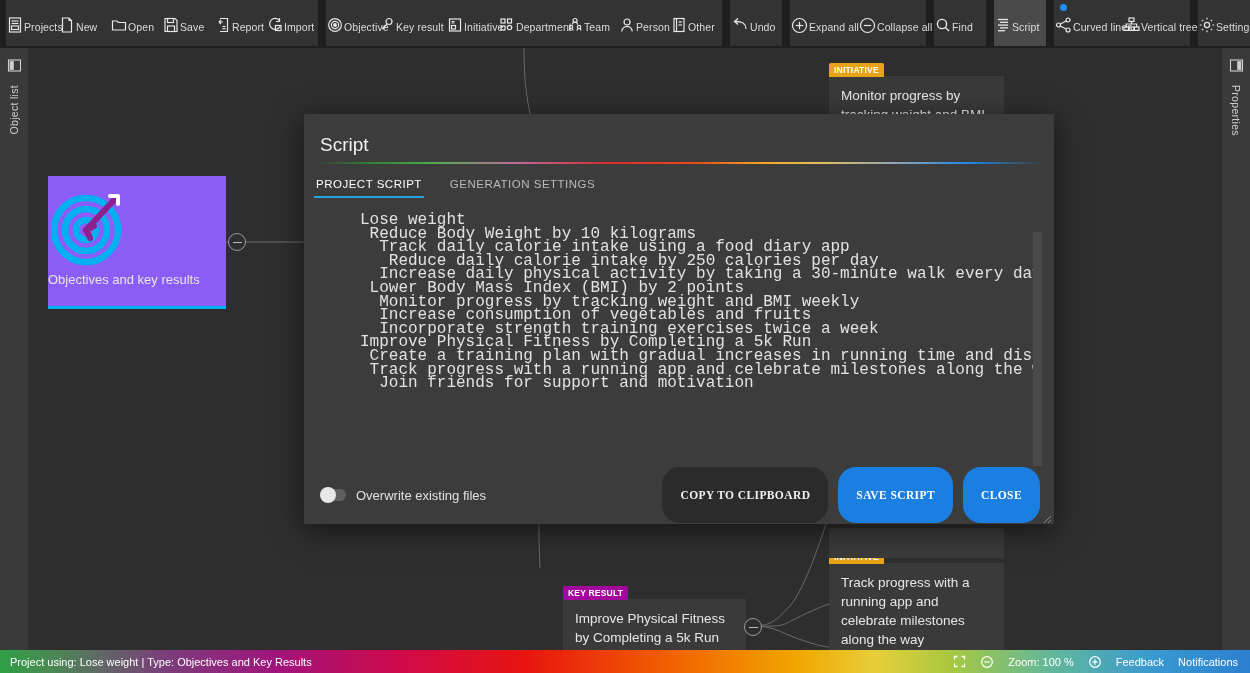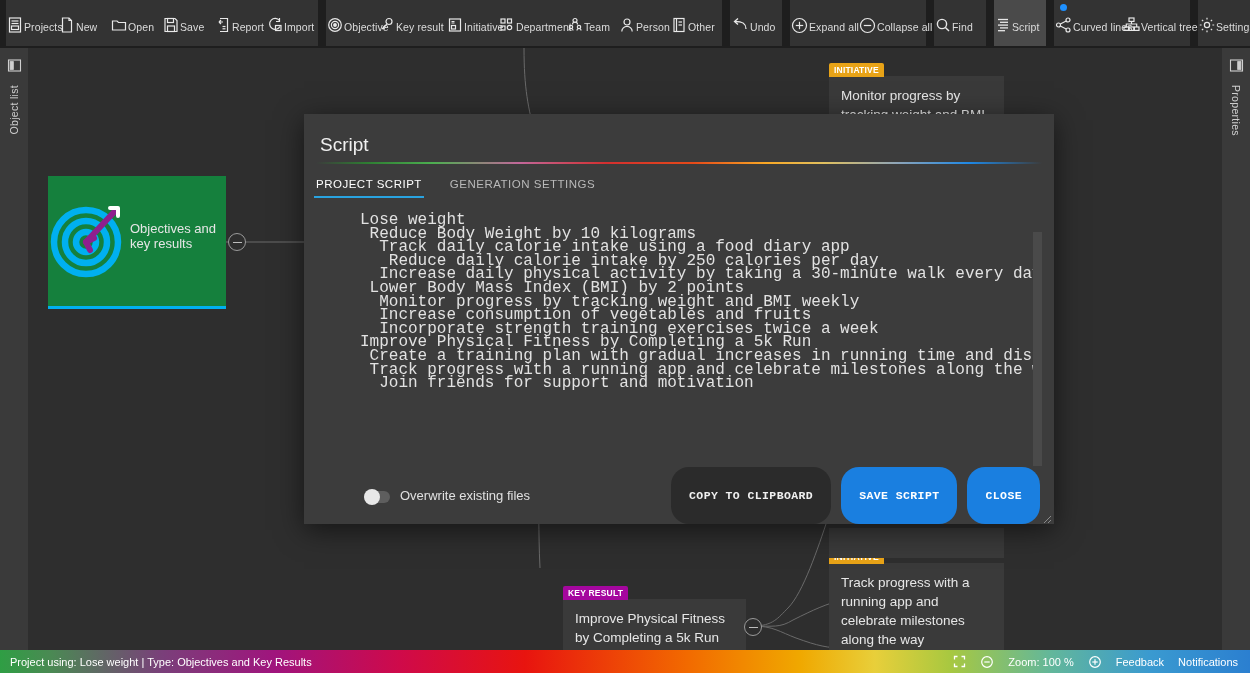--- a/index.html
+++ b/index.html
@@ -90,24 +90,24 @@
     letter-spacing: 0.2px;
   }
   .badge.initiative { background: #e8a317; color: #ffffff; }
   .badge.keyresult  { background: #a5079e; color: #ffffff; }
   .node-text {
     font-size: 13.5px; color: #e6e6e6; line-height: 19px;
     padding: 10px 12px;
   }
   .root-node {
     position: absolute;
-    background: #15803d;
+    background: #8b5cf6;
     border-bottom: 3px solid #00b0f0;
-    display: flex; 
-    align-items: center; justify-content: center;
+    display: flex; flex-direction: column;
+    justify-content: center;
   }
   .root-label {
     font-size: 13px; color: #e6e6e6; padding-bottom: 10px;
   }
   .collapse-btn {
     position: absolute;
     width: 18px; height: 18px; border-radius: 50%;
     border: 1px solid #9a9a9a;
     background: #2e2e2e;
     display: flex; align-items: center; justify-content: center;
@@ -166,38 +166,38 @@
   .vscroll {
     position: absolute; right: 0; top: 24px;
     width: 9px; height: 282px;
     background: #4a4a4a;
   }
   .dlg-footer {
     height: 58px;
     display: flex; align-items: center;
     padding: 0 14px 0 16px;
   }
-  .toggle-wrap { display: flex; align-items: flex-end; cursor: pointer; margin-left: 44px; }
+  .toggle-wrap { display: flex; align-items: center; cursor: pointer; }
   .toggle {
     width: 26px; height: 12px; border-radius: 6px;
     background: #5e5e5e; position: relative;
   }
   .toggle::after {
     content: ""; position: absolute; left: 0; top: -2px;
     width: 16px; height: 16px; border-radius: 50%;
     background: #e8e8e8;
   }
   .toggle-label { font-size: 13px; color: #e0e0e0; margin-left: 10px; }
   .btns { margin-left: auto; display: flex; align-items: center; gap: 10px; }
   .btn {
     border: none; cursor: pointer;
     font-size: 11.5px; font-weight: bold; letter-spacing: 0.4px;
     border-radius: 18px;
     padding: 22px 18px;
-    font-family: Liberation Mono, monospace;
+    font-family: Liberation Serif, serif;
   }
   .btn.dark { background: #2b2b2b; color: #f0f0f0; }
   .btn.primary { background: #1a7fe0; color: #ffffff; }
   .resize-grip {
     position: absolute; right: 2px; bottom: 2px;
     width: 12px; height: 12px;
   }
 
   
   .statusbar {

